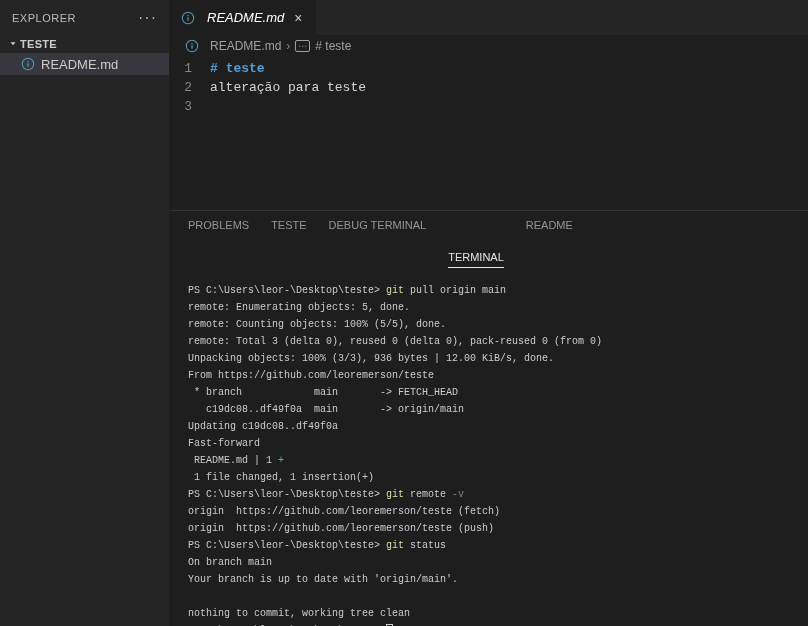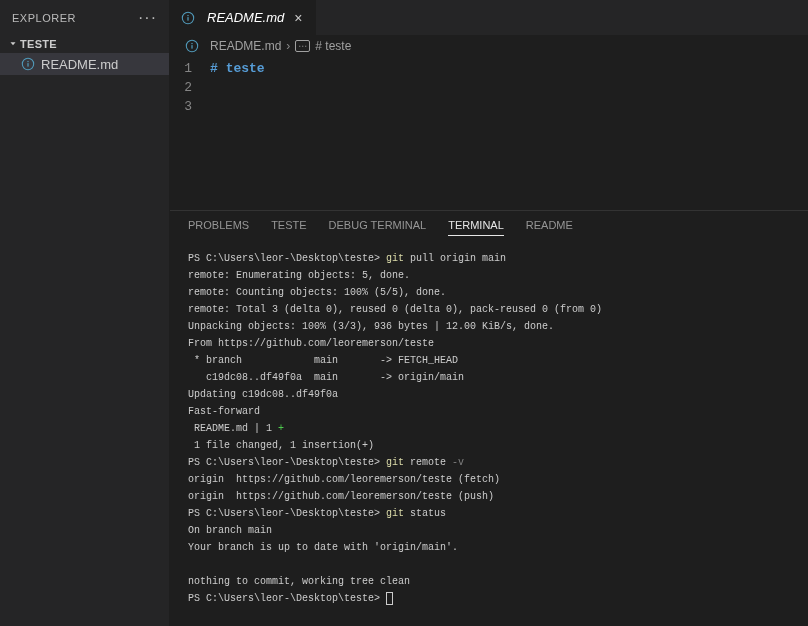--- a/index.html
+++ b/index.html
@@ -125,21 +125,21 @@
   background: #1e1e1e;
 }
 .panel-tabs {
   display: flex;
   gap: 22px;
   padding: 8px 18px 6px 18px;
   font-size: 11px;
   color: #969696;
 }
 .panel-tab { cursor: pointer; padding-bottom: 4px; }
-.panel-tab.active { color: #e7e7e7; border-bottom: 1px solid #e7e7e7; }
+.panel-tab.active { color: #e7e7e7; border-bottom: 1px solid #e7e7e7; margin-top: 32px; }
 .terminal {
   flex: 1;
   padding: 8px 18px;
   font-family: Liberation Mono, monospace;
   font-size: 10px;
   line-height: 17px;
   color: #cccccc;
   overflow: hidden;
   white-space: pre;
 }
@@ -214,20 +214,21 @@
   </div>
 
   <div class="editor">
     <div class="gutter">
       <div>1</div>
       <div>2</div>
       <div>3</div>
     </div>
     <div class="code">
       <div class="code-line"><span class="md-h1-mark">#</span> <span class="md-h1-text">teste</span></div>
+      <div class="code-line">alteração para teste</div>
       <div class="code-line"></div>
     </div>
   </div>
 
   <div class="panel">
     <div class="panel-tabs">
       <div class="panel-tab">PROBLEMS</div>
       <div class="panel-tab">TESTE</div>
       <div class="panel-tab">DEBUG TERMINAL</div>
       <div class="panel-tab active">TERMINAL</div>

